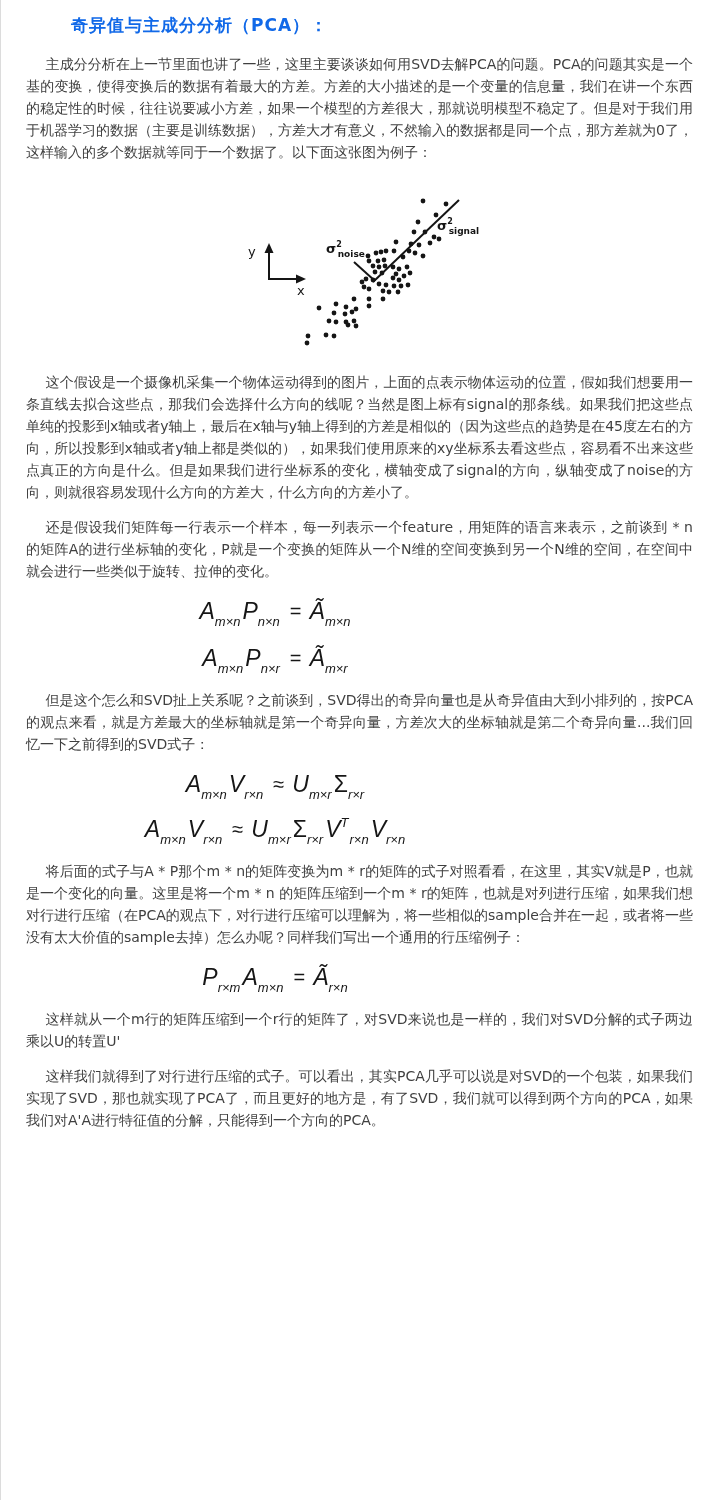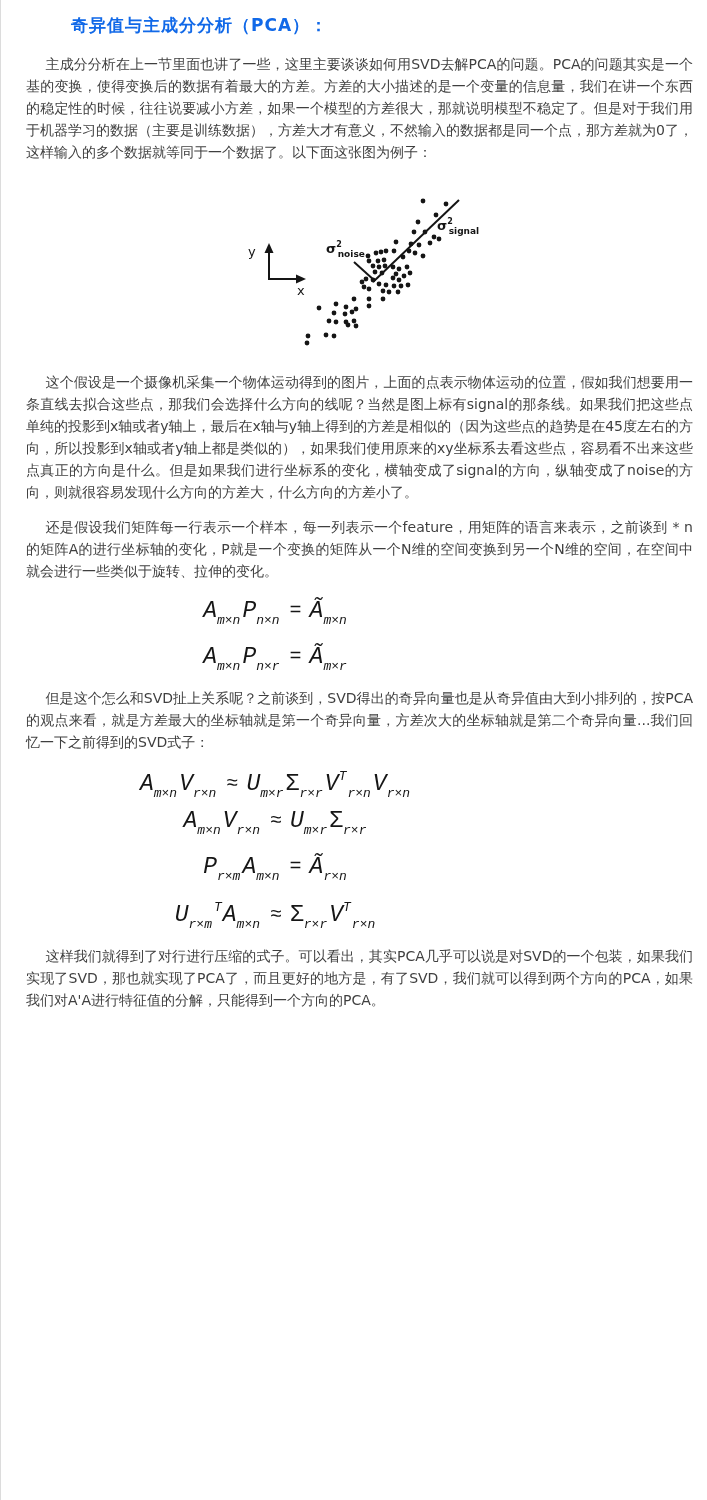--- a/index.html
+++ b/index.html
@@ -16,21 +16,21 @@
     font-size:17px;font-weight:bold;color:#1169e8;letter-spacing:1px;
   }
   p.body-par{
     margin:13px 0;font-size:14px;line-height:22px;color:#3f3f3f;
     text-align:justify;text-indent:1.4em;word-break:break-all;
   }
   .figure-wrap{margin:26px 0 4px 200px;}
   .formula{
     width:500px;text-align:center;margin:16px 0 12px;
   }
-  .fline{margin:7px 0;font-family:Liberation Mono, monospace;color:#161616;white-space:nowrap;text-align:center;}
+  .fline{margin:13px 0;font-family:Liberation Sans, sans-serif;color:#161616;white-space:nowrap;text-align:center;}
   .fm{font-style:italic;font-size:23px;}
   .fg{font-style:normal;font-size:23px;}
   .fs{font-style:italic;font-size:13px;vertical-align:-7px;margin-right:2px;}
   .fp{font-style:italic;font-size:13px;vertical-align:10px;margin-right:1px;}
   .fo{font-style:normal;font-size:20px;margin:0 8px;vertical-align:1px;}
 </style>
 </head>
 <body>
 
 <div class="page">
@@ -137,29 +137,28 @@
 
   <div class="formula">
       <div class="fline"><span class="fm">A</span><span class="fs">m×n</span><span class="fm">P</span><span class="fs">n×r</span><span class="fo">=</span><span class="fm">Ã</span><span class="fs">m×r</span></div>
     </div>
 
   <p class="body-par">但是这个怎么和SVD扯上关系呢？之前谈到，SVD得出的奇异向量也是从奇异值由大到小排列的，按PCA的观点来看，就是方差最大的坐标轴就是第一个奇异向量，方差次大的坐标轴就是第二个奇异向量...我们回忆一下之前得到的SVD式子：</p>
 
 
 
   <div class="formula">
+      <div class="fline"><span class="fm">A</span><span class="fs">m×n</span><span class="fm">V</span><span class="fs">r×n</span><span class="fo">≈</span><span class="fm">U</span><span class="fs">m×r</span><span class="fg">Σ</span><span class="fs">r×r</span></div>
       <div class="fline"><span class="fm">A</span><span class="fs">m×n</span><span class="fm">V</span><span class="fs">r×n</span><span class="fo">≈</span><span class="fm">U</span><span class="fs">m×r</span><span class="fg">Σ</span><span class="fs">r×r</span><span class="fm">V</span><span class="fp">T</span><span class="fs">r×n</span><span class="fm">V</span><span class="fs">r×n</span></div>
-      <div class="fline"><span class="fm">A</span><span class="fs">m×n</span><span class="fm">V</span><span class="fs">r×n</span><span class="fo">≈</span><span class="fm">U</span><span class="fs">m×r</span><span class="fg">Σ</span><span class="fs">r×r</span></div>
     </div>
 
+  <p class="body-par">将后面的式子与A * P那个m * n的矩阵变换为m * r的矩阵的式子对照看看，在这里，其实V就是P，也就是一个变化的向量。这里是将一个m * n 的矩阵压缩到一个m * r的矩阵，也就是对列进行压缩，如果我们想对行进行压缩（在PCA的观点下，对行进行压缩可以理解为，将一些相似的sample合并在一起，或者将一些没有太大价值的sample去掉）怎么办呢？同样我们写出一个通用的行压缩例子：</p>
 
   <div class="formula">
       <div class="fline"><span class="fm">P</span><span class="fs">r×m</span><span class="fm">A</span><span class="fs">m×n</span><span class="fo">=</span><span class="fm">Ã</span><span class="fs">r×n</span></div>
     </div>
 
+  <p class="body-par">这样就从一个m行的矩阵压缩到一个r行的矩阵了，对SVD来说也是一样的，我们对SVD分解的式子两边乘以U的转置U'</p>
 
-  <div class="formula">
-      <div class="fline"><span class="fm">U</span><span class="fs">r×m</span><span class="fp">T</span><span class="fm">A</span><span class="fs">m×n</span><span class="fo">≈</span><span class="fg">Σ</span><span class="fs">r×r</span><span class="fm">V</span><span class="fp">T</span><span class="fs">r×n</span></div>
-    </div>
 
   <p class="body-par">这样我们就得到了对行进行压缩的式子。可以看出，其实PCA几乎可以说是对SVD的一个包装，如果我们实现了SVD，那也就实现了PCA了，而且更好的地方是，有了SVD，我们就可以得到两个方向的PCA，如果我们对A'A进行特征值的分解，只能得到一个方向的PCA。</p>
 
 </div>
 
 </body></html>

